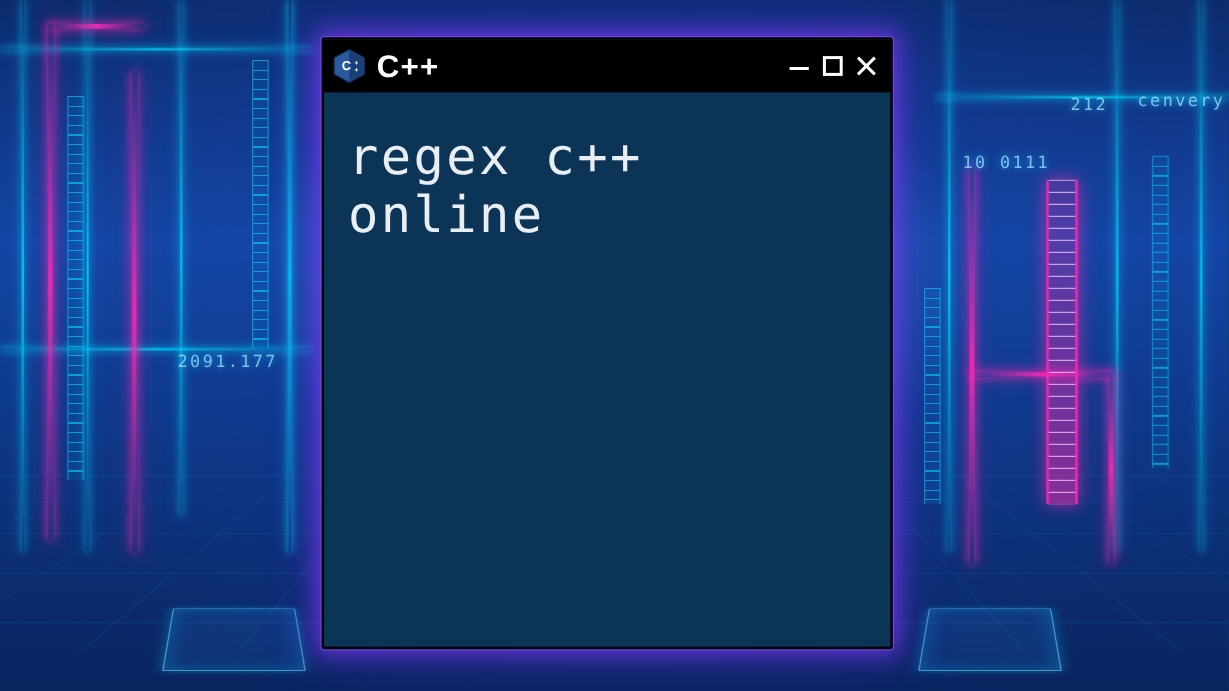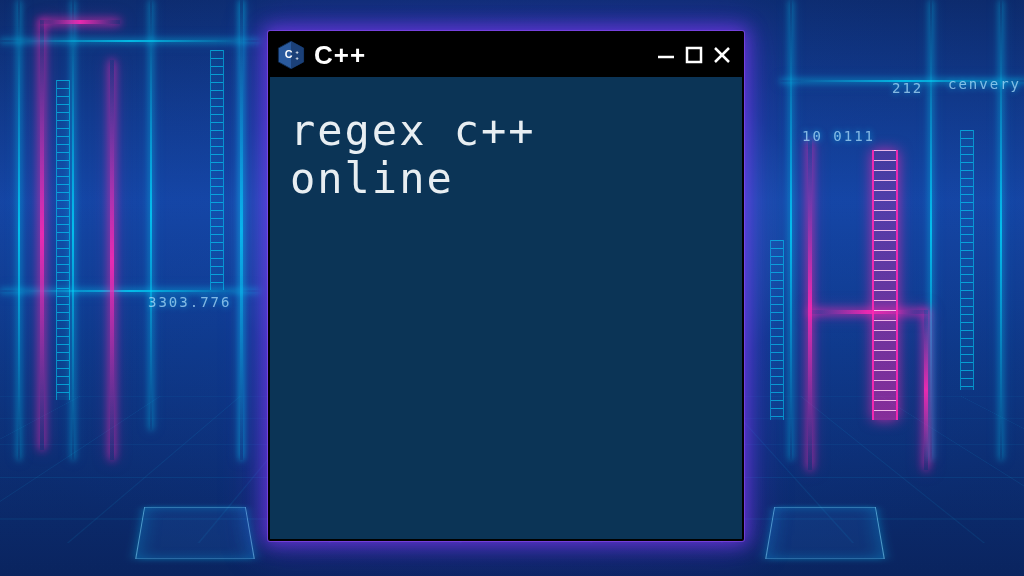--- a/index.html
+++ b/index.html
@@ -186,21 +186,21 @@
   <div class="vline pink" style="left:924px; top:310px; width:4px; height:160px;"></div>
   <div class="hline pink" style="left:40px; top:20px; width:80px; height:4px;"></div>
 
   <div class="ruler" style="left:56px; top:80px; height:320px;"></div>
   <div class="ruler" style="left:210px; top:50px; height:240px;"></div>
   <div class="ruler" style="left:960px; top:130px; height:260px;"></div>
   <div class="ruler" style="left:770px; top:240px; height:180px;"></div>
 
   <div class="pink-bar" style="left:872px; top:150px; height:270px;"></div>
 
-  <div class="bgtext" style="left:148px; top:294px;">3303.776</div>
+  <div class="bgtext" style="left:148px; top:294px;">2091.177</div>
   <div class="bgtext" style="left:802px; top:80px;margin-top:48px;">10 0111</div>
   <div class="bgtext" style="left:892px; top:80px;">212</div>
   <div class="bgtext" style="left:948px; top:76px;">cenvery</div>
 </div>
 
 <div class="window">
   <div class="titlebar">
     <span class="app-icon">
       <svg viewBox="0 0 100 100">
         <polygon points="50,4 92,27 92,73 50,96 8,73 8,27" fill="#2a5a9e" stroke="#0d2a50" stroke-width="3"></polygon>

